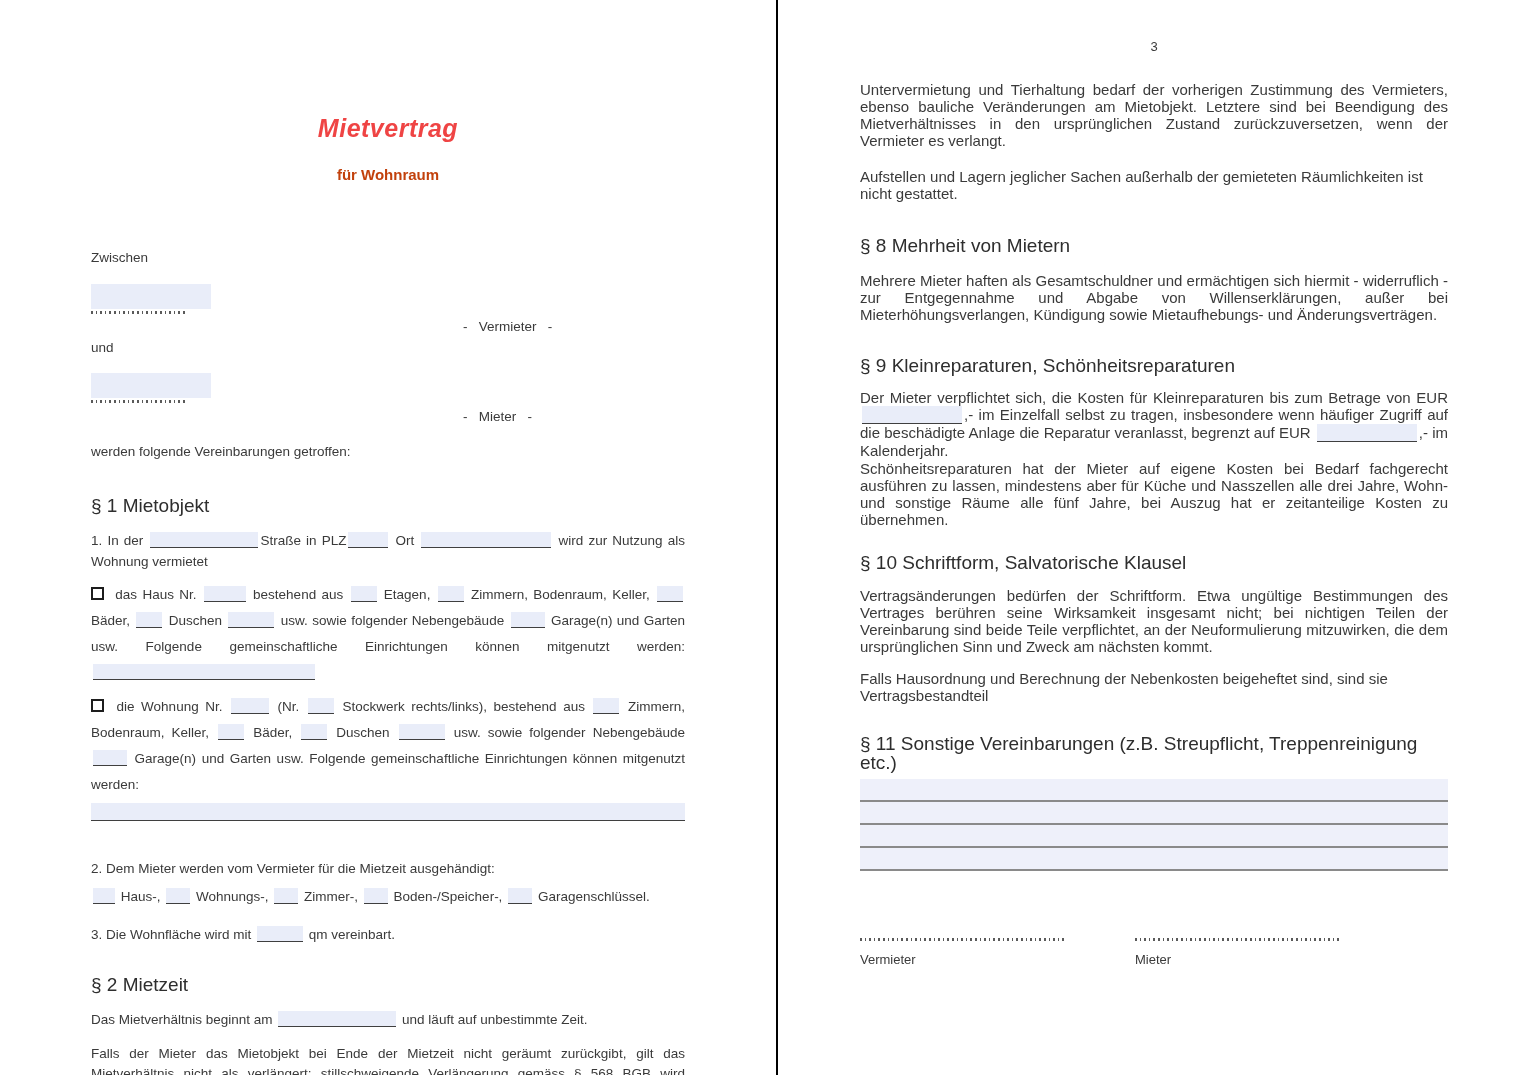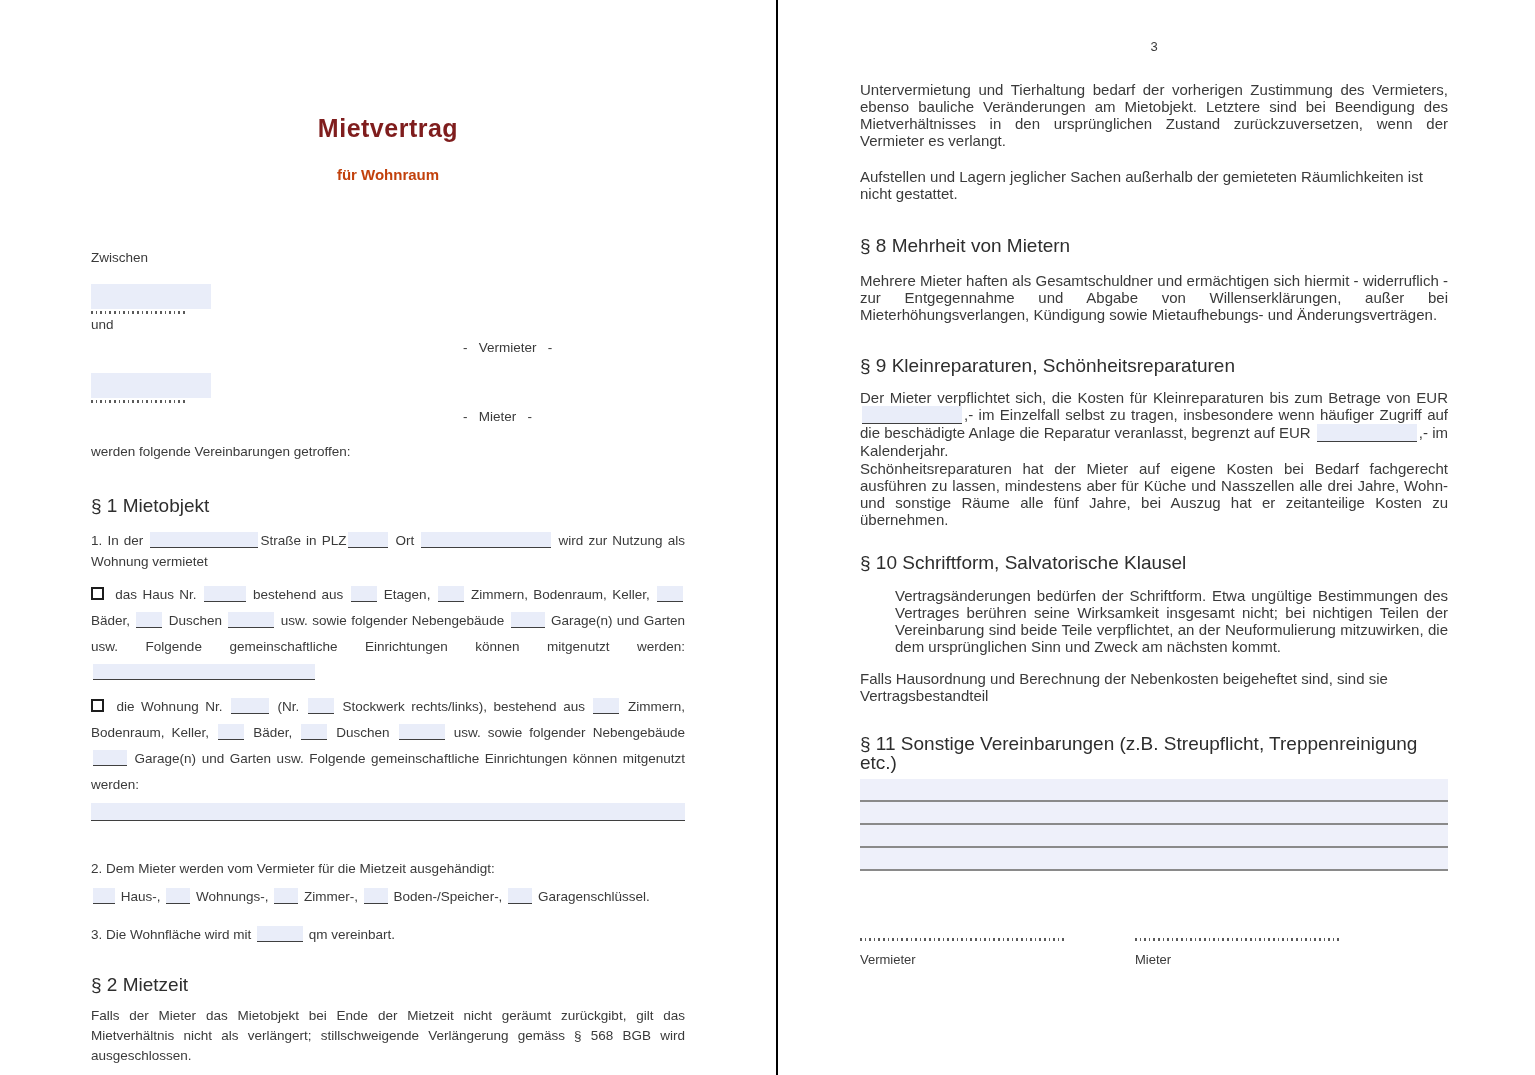--- a/index.html
+++ b/index.html
@@ -6,21 +6,21 @@
   .canvas{
     position:relative;width:1535px;height:1075px;background:#fff;overflow:hidden;
     font-family:"Liberation Sans",sans-serif;color:var(--text,#3a3a3a);
     -webkit-font-smoothing:antialiased;
   }
   .divider{position:absolute;left:776px;top:0;width:2px;height:1075px;background:var(--divider,#000);}
   .page{position:absolute;top:0;}
   .page-left{left:91px;width:594px;}
   .page-right{left:860px;width:588px;}
 
-  .doc-title{margin:113px 0 0 0;font-size:25px;font-weight:700;text-align:center;line-height:30px;color:#7f1d1d;letter-spacing:.5px;}
+  .doc-title{margin:113px 0 0 0;font-size:25px;font-weight:700;text-align:center;line-height:30px;color:#ef4444;letter-spacing:.5px;font-style:italic;}
   .doc-subtitle{margin:23px 0 0 0;font-size:15px;font-weight:700;text-align:center;line-height:18px;color:#c2410c;}
 
   .body-text{font-size:13.5px;line-height:20px;}
   .page-right .body-text{font-size:15px;line-height:17px;}
 
   .zwischen{margin-top:64px;}
   .name-box{margin-top:16px;width:120px;height:25px;background:var(--field_bg,#e9edf9);}
   .dotted{height:3px;background-image:repeating-linear-gradient(90deg,#5a5a5a 0 1.6px,transparent 1.6px 4.6px);}
   .name-dotted{width:97px;margin-top:2px;}
   .party-tag{margin:3px 0 0 0;}
@@ -47,21 +47,21 @@
 
   .page-num{margin:38px 0 0 0;text-align:center;font-size:13px;line-height:17px;}
   .rp1{margin-top:26px;}
   .rp2{margin-top:19px;text-align:left;}
   .h-s8{margin-top:34px;}
   .s8p{margin-top:17px;}
   .h-s9{margin-top:33px;}
   .s9p1{margin-top:14px;line-height:19px;}
   .s9p2{margin-top:1px;line-height:19px;}
   .h-s10{margin-top:25px;}
-  .s10p1{margin-top:15px;margin-left:35px;}
+  .s10p1{margin-top:15px;}
   .s10p2{margin-top:15px;text-align:left;}
   .h-s11{margin-top:30px;}
   .s11-lines{margin-top:7px;}
   .ruled-line{width:100%;height:23px;background:var(--field_bg2,#eef0fa);border-bottom:2px solid var(--rule,#8a8a8a);box-sizing:border-box;}
   .eur-blank{height:17px;vertical-align:-4px;}
 
   .signatures{position:absolute;top:938px;left:0;width:588px;}
   .sig-block{position:absolute;top:0;}
   .sig-left{left:0;width:205px;}
   .sig-right{left:275px;width:205px;}
@@ -74,37 +74,38 @@
 <div class="canvas">
   <div class="divider"></div>
 
   <div class="page page-left">
     <h1 class="doc-title">Mietvertrag</h1>
     <div class="doc-subtitle">für Wohnraum</div>
 
     <div class="body-text zwischen">Zwischen</div>
     <div class="name-box"></div>
     <div class="dotted name-dotted"></div>
+    <div class="body-text party-tag"><span class="tag">-   Vermieter   -</span></div>
     <div class="body-text und-line">und</div>
-    <div class="body-text party-tag"><span class="tag">-   Vermieter   -</span></div>
     <div class="name-box" style="margin-top:15px"></div>
     <div class="dotted name-dotted"></div>
     <div class="body-text party-tag" style="margin-top:4px"><span class="tag">-   Mieter   -</span></div>
 
     <div class="body-text intro">werden folgende Vereinbarungen getroffen:</div>
 
     <h2 class="sec-heading h-s1">§ 1 Mietobjekt</h2>
     <p class="body-text para p1"><span>1. In der </span><span class="blank" style="width: 108px;"></span><span>Straße in PLZ</span><span class="blank" style="width: 40px;"></span><span> Ort </span><span class="blank" style="width: 130px;"></span><span> wird zur Nutzung als Wohnung vermietet</span></p>
     <p class="body-text para form-para"><span class="checkbox"></span><span> das Haus Nr. </span><span class="blank" style="width: 42px;"></span><span> bestehend aus </span><span class="blank" style="width: 26px;"></span><span> Etagen, </span><span class="blank" style="width: 26px;"></span><span> Zimmern, Bodenraum, Keller, </span><span class="blank" style="width: 26px;"></span><span> Bäder, </span><span class="blank" style="width: 26px;"></span><span> Duschen </span><span class="blank" style="width: 46px;"></span><span> usw. sowie folgender Nebengebäude </span><span class="blank" style="width: 34px;"></span><span> Garage(n) und Garten usw.  Folgende gemeinschaftliche Einrichtungen können mitgenutzt werden: </span><span class="blank" style="width: 222px;"></span></p>
     <p class="body-text para form-para wohnung"><span class="checkbox"></span><span> die Wohnung Nr. </span><span class="blank" style="width: 38px;"></span><span> (Nr. </span><span class="blank" style="width: 26px;"></span><span> Stockwerk rechts/links), bestehend aus </span><span class="blank" style="width: 26px;"></span><span> Zimmern, Bodenraum, Keller, </span><span class="blank" style="width: 26px;"></span><span> Bäder, </span><span class="blank" style="width: 26px;"></span><span>  Duschen </span><span class="blank" style="width: 46px;"></span><span> usw. sowie folgender Nebengebäude </span><span class="blank" style="width: 34px;"></span><span> Garage(n) und Garten usw. Folgende gemeinschaftliche Einrichtungen können mitgenutzt werden:</span><span class="full-blank"></span></p>
     <p class="body-text para p2-intro">2. Dem Mieter werden vom Vermieter für die Mietzeit ausgehändigt:</p>
     <p class="body-text para keys-line"><span class="blank" style="width: 22px;"></span><span> Haus-, </span><span class="blank" style="width: 24px;"></span><span> Wohnungs-, </span><span class="blank" style="width: 24px;"></span><span> Zimmer-, </span><span class="blank" style="width: 24px;"></span><span> Boden-/Speicher-, </span><span class="blank" style="width: 24px;"></span><span> Garagenschlüssel.</span></p>
     <p class="body-text para p3"><span>3. Die Wohnfläche wird mit </span><span class="blank" style="width: 46px;"></span><span> qm vereinbart.</span></p>
 
     <h2 class="sec-heading h-s2">§ 2 Mietzeit</h2>
+    <p class="body-text para s2p1"><span>Das Mietverhältnis beginnt am </span><span class="blank" style="width: 118px;"></span><span> und läuft auf unbestimmte Zeit.</span></p>
     <p class="body-text para s2p2">Falls der Mieter das Mietobjekt bei Ende der Mietzeit nicht geräumt zurückgibt, gilt das Mietverhältnis nicht als verlängert;  stillschweigende Verlängerung gemäss § 568 BGB wird ausgeschlossen.</p>
   </div>
 
   <div class="page page-right">
     <div class="page-num">3</div>
 
     <p class="body-text para rp1">Untervermietung und Tierhaltung bedarf der vorherigen Zustimmung des Vermieters, ebenso bauliche Veränderungen am Mietobjekt. Letztere sind bei Beendigung des Mietverhältnisses in den ursprünglichen Zustand zurückzuversetzen, wenn der Vermieter es verlangt.</p>
     <p class="body-text para rp2">Aufstellen und Lagern jeglicher Sachen außerhalb der gemieteten Räumlichkeiten ist nicht gestattet.</p>
 
     <h2 class="sec-heading h-s8">§ 8  Mehrheit von Mietern</h2>

